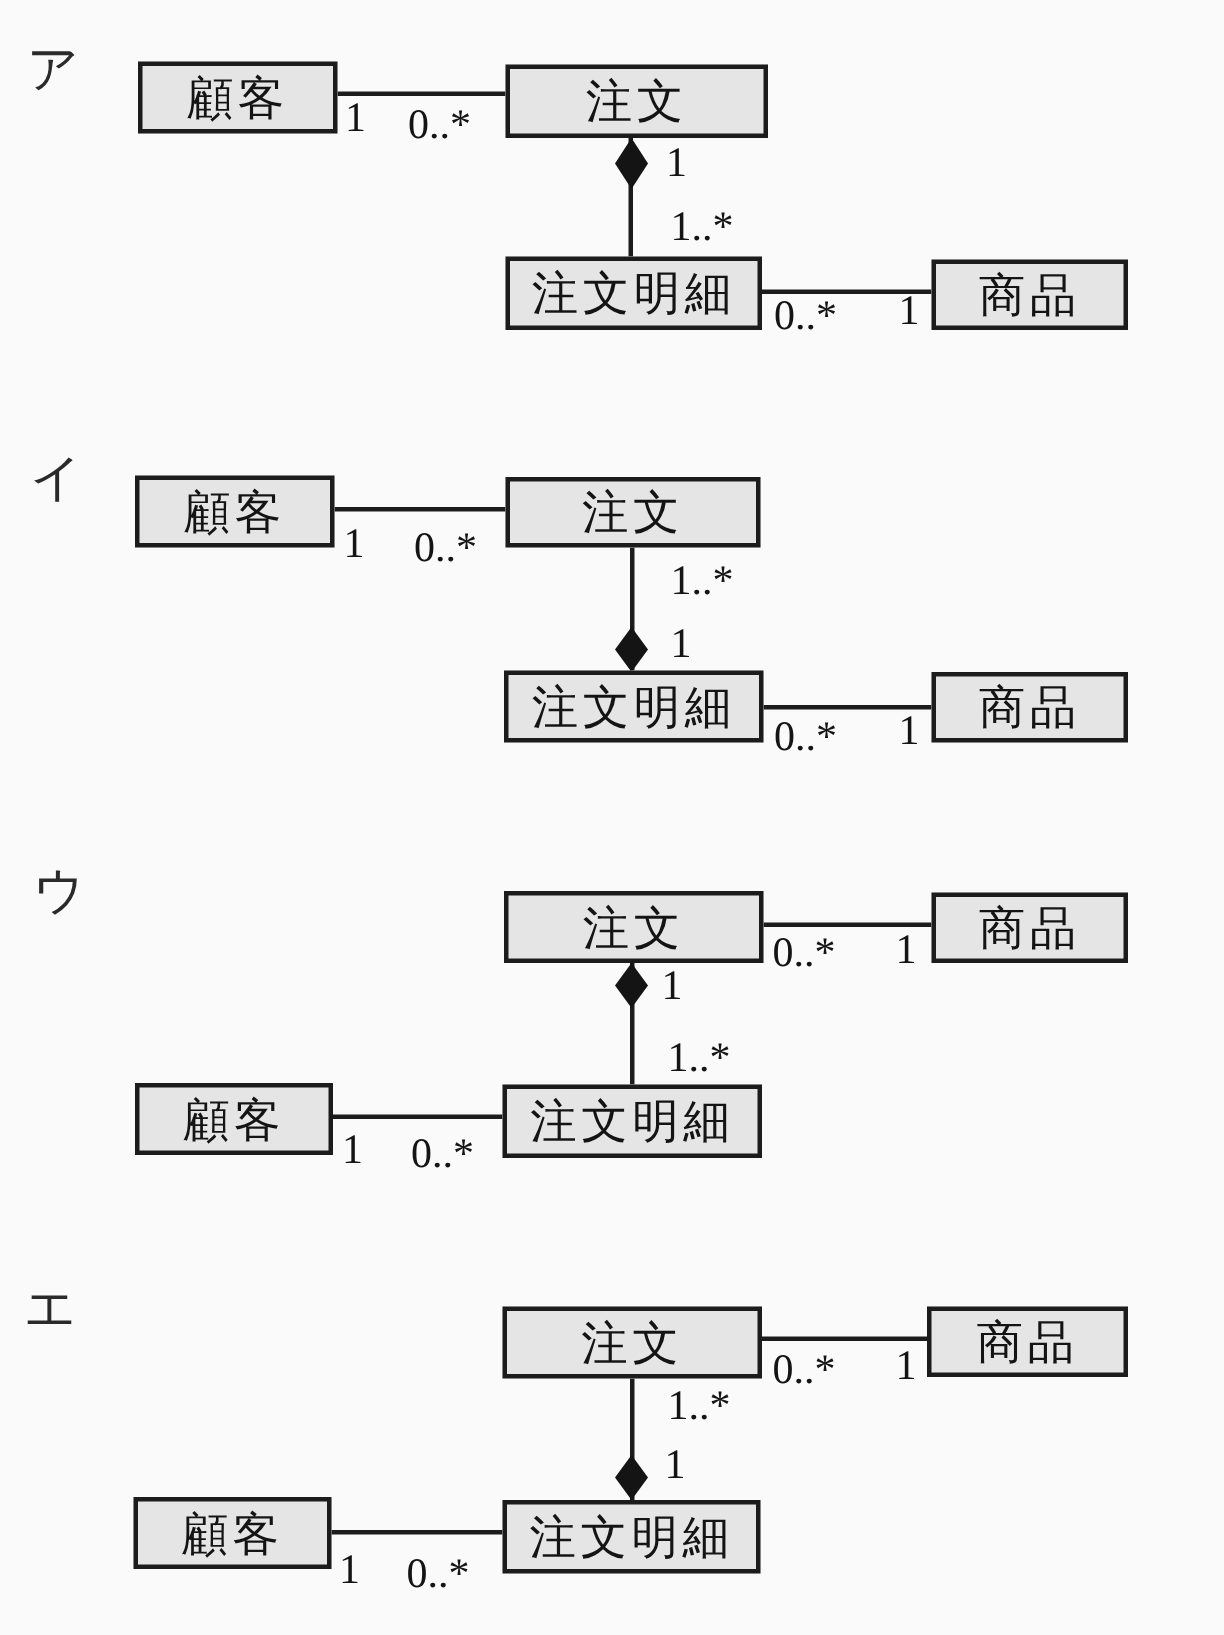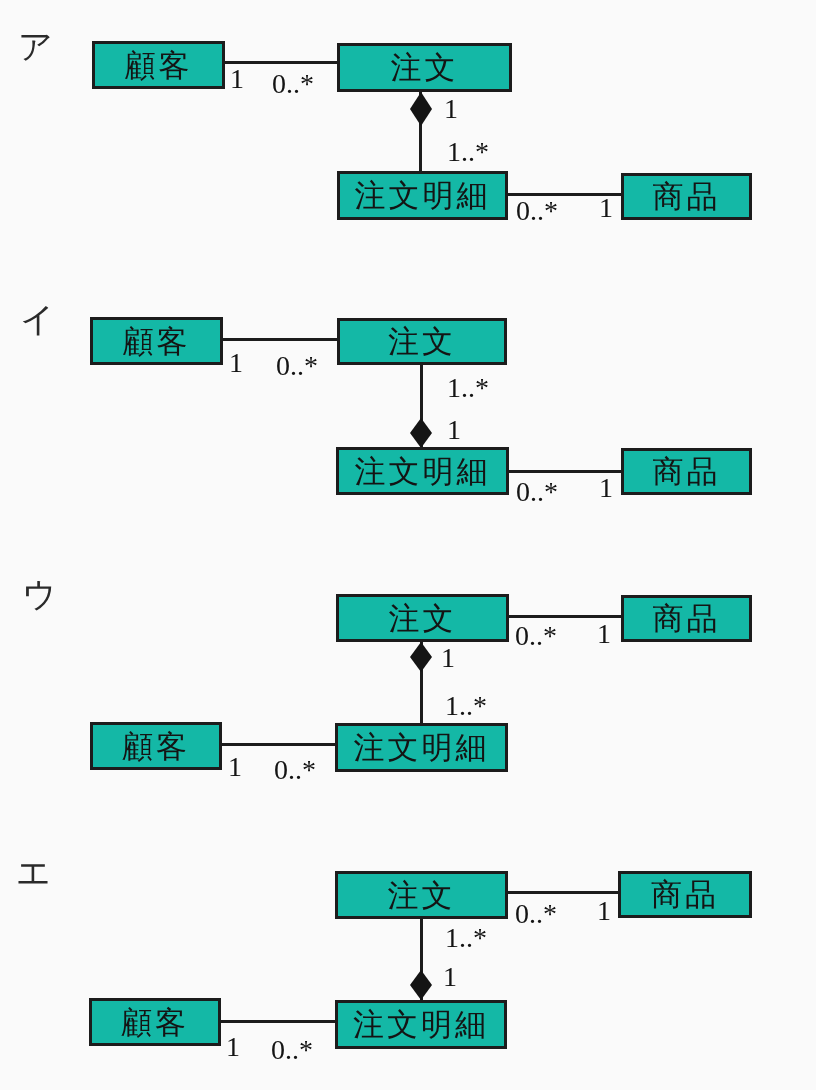--- a/index.html
+++ b/index.html
@@ -16,21 +16,21 @@
   }
   .section-label{
     position:absolute;
     font-size:34px;
     line-height:1;
     color:#2a2a2a;
   }
   .entity{
     position:absolute;
     box-sizing:border-box;
-    background:#14b8a6;
+    background:#e5e5e5;
     border:3px solid #1c1c1c;
     display:flex;align-items:center;justify-content:center;
     font-size:31px;
     letter-spacing:3px;
     line-height:1;
     white-space:nowrap;
   }
   .hline,.vline{
     position:absolute;
     background:#1c1c1c;

